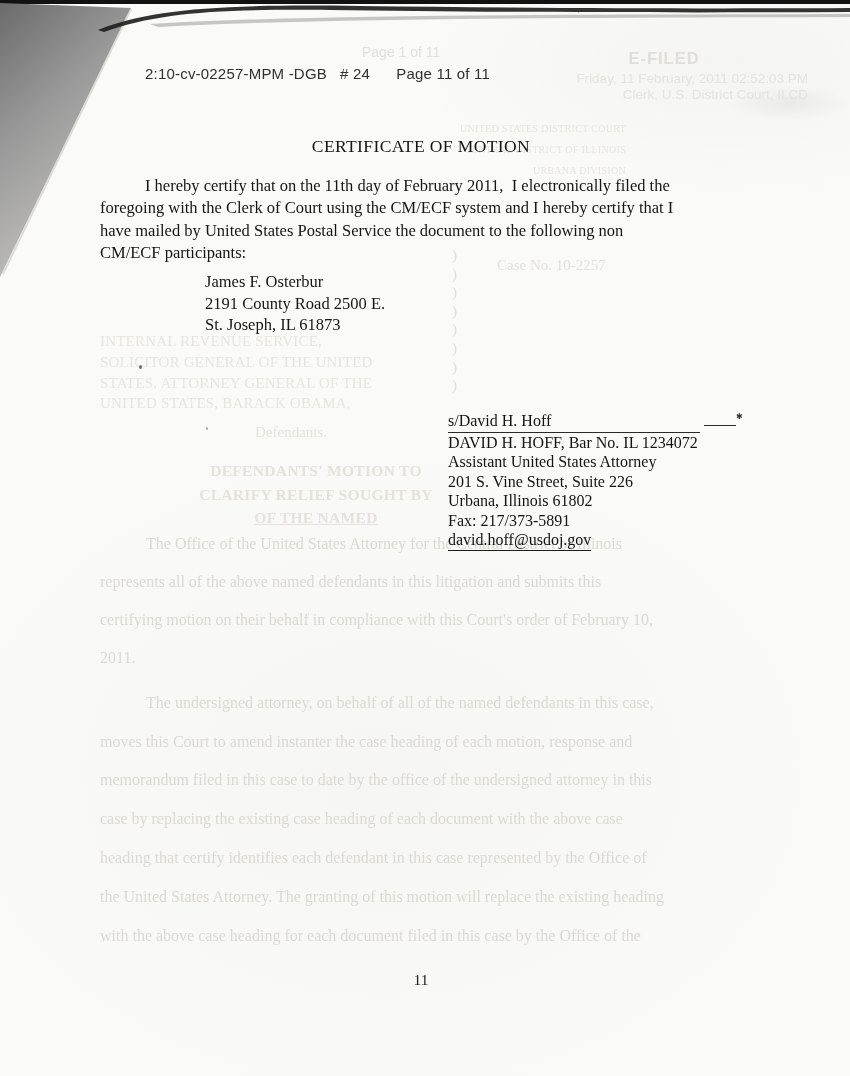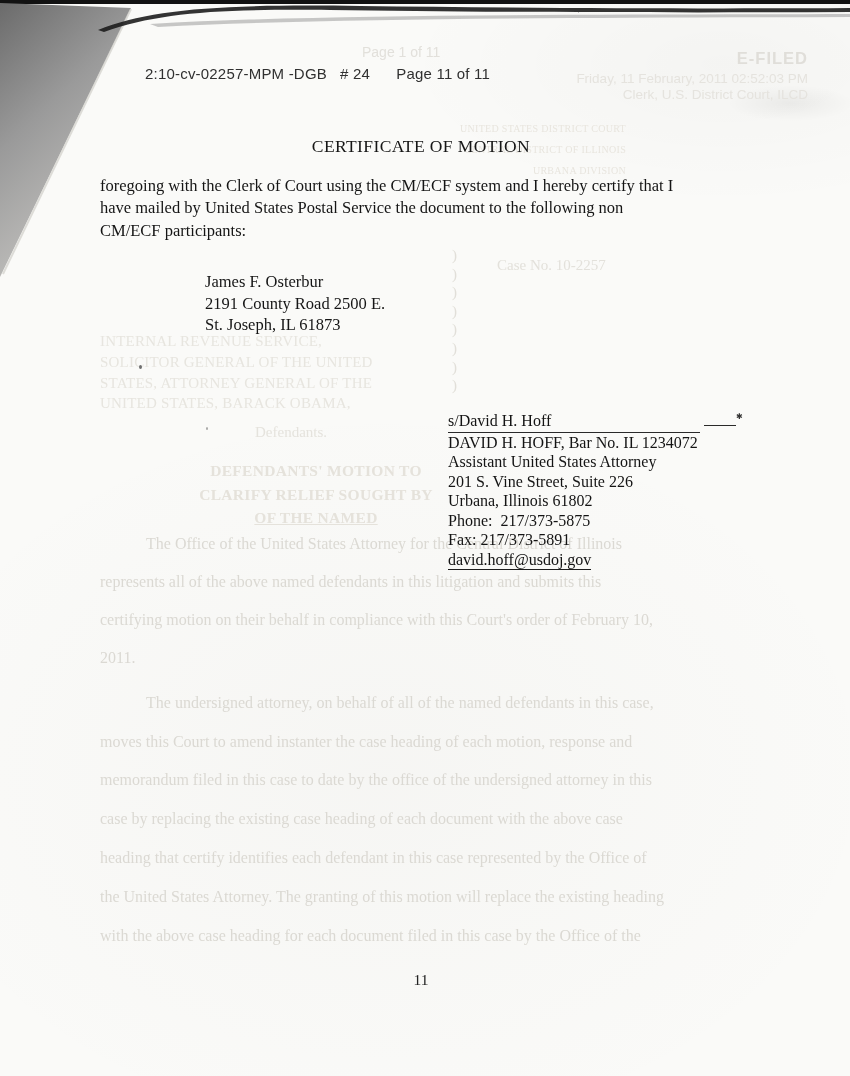--- a/index.html
+++ b/index.html
@@ -28,21 +28,21 @@
   .sig-name{display:inline-block;width:252px;border-bottom:1.4px solid #2a2a2a;padding-bottom:1px;}
   .sig-line2{display:inline-block;width:32px;border-bottom:1.4px solid #2a2a2a;margin-left:4px;
     position:relative;top:0;}
   .sig-star{position:absolute;left:288px;top:-4px;font-size:8px;color:#333;}
   .sig-email{display:inline-block;border-bottom:1px solid #1c1c1c;padding-bottom:0px;}
   .page-num{left:0;top:971px;width:842px;text-align:center;font-size:15.5px;color:#222;font-family:Liberation Serif, serif;}
   
   .ghost{color:#dedcd6;}
   .g-page1{left:362px;top:44px;font-family:"Liberation Sans",sans-serif;font-size:14px;color:#e2e0db;}
   .g-efiled{left:520px;width:288px;text-align:right;font-family:"Liberation Sans",sans-serif;}
-  .g-ef1{top:49px;font-size:16.5px;font-weight:bold;letter-spacing:1px;color:#e0ded9;}
+  .g-ef1{top:49px;font-size:16.5px;font-weight:bold;letter-spacing:1px;color:#e0ded9;text-align:center;}
   .g-ef2{top:71px;font-size:13.5px;color:#e5e3de;}
   .g-ef3{top:87px;font-size:13.5px;color:#e5e3de;}
   .g-court{left:370px;top:118px;width:256px;text-align:right;font-size:10px;
     line-height:21px;color:#e8e5de;letter-spacing:.3px;}
   .g-caseno{left:497px;top:257px;font-size:15px;color:#e3e1db;}
   .g-parens{left:452px;top:246px;font-size:15px;line-height:18.6px;color:#e1dfd9;text-align:left;}
   .g-parens div{height:18.6px;}
   .g-defs{left:100px;top:331px;font-size:15px;line-height:20.8px;color:#e7e5df;letter-spacing:.2px;}
   .g-defendants-label{left:255px;top:424px;font-size:15px;color:#e5e3dd;}
   .g-motion{left:195px;top:459px;width:242px;text-align:center;font-weight:bold;
@@ -126,41 +126,41 @@
   <div class="gp g8">case by replacing the existing case heading of each document with the above case</div>
   <div class="gp g9">heading that certify identifies each defendant in this case represented by the Office of</div>
   <div class="gp g10">the United States Attorney. The granting of this motion will replace the existing heading</div>
   <div class="gp g11">with the above case heading for each document filed in this case by the Office of the</div>
 
   <div class="abs header-line pre">2:10-cv-02257-MPM -DGB   # 24      Page 11 of 11</div>
 
   <div class="abs doc-title">CERTIFICATE OF MOTION</div>
 
   <div class="abs body-par">
+    <div class="pre indent">I hereby certify that on the 11th day of February 2011,  I electronically filed the</div>
     <div class="pre">foregoing with the Clerk of Court using the CM/ECF system and I hereby certify that I</div>
     <div class="pre">have mailed by United States Postal Service the document to the following non</div>
     <div class="pre">CM/ECF participants:</div>
   </div>
 
   <div class="abs recipient">
     <div>James F. Osterbur</div>
     <div>2191 County Road 2500 E.</div>
     <div>St. Joseph, IL 61873</div>
   </div>
 
   <div class="abs sigblock">
     <div style="position:relative;">
       <span class="sig-name">s/David H. Hoff</span><span class="sig-line2"></span>
       <span class="sig-star">✱</span>
     </div>
     <div>DAVID H. HOFF, Bar No. IL 1234072</div>
     <div>Assistant United States Attorney</div>
     <div>201 S. Vine Street, Suite 226</div>
     <div>Urbana, Illinois 61802</div>
-    <div class="pre">Phone:  217/373-5875</div>
     <div>Fax: 217/373-5891</div>
     <div><span class="sig-email">david.hoff@usdoj.gov</span></div>
   </div>
 
   <div class="abs page-num">11</div>
 
   <span class="speck sp1"></span>
   <span class="speck sp2"></span>
 </div>
 

